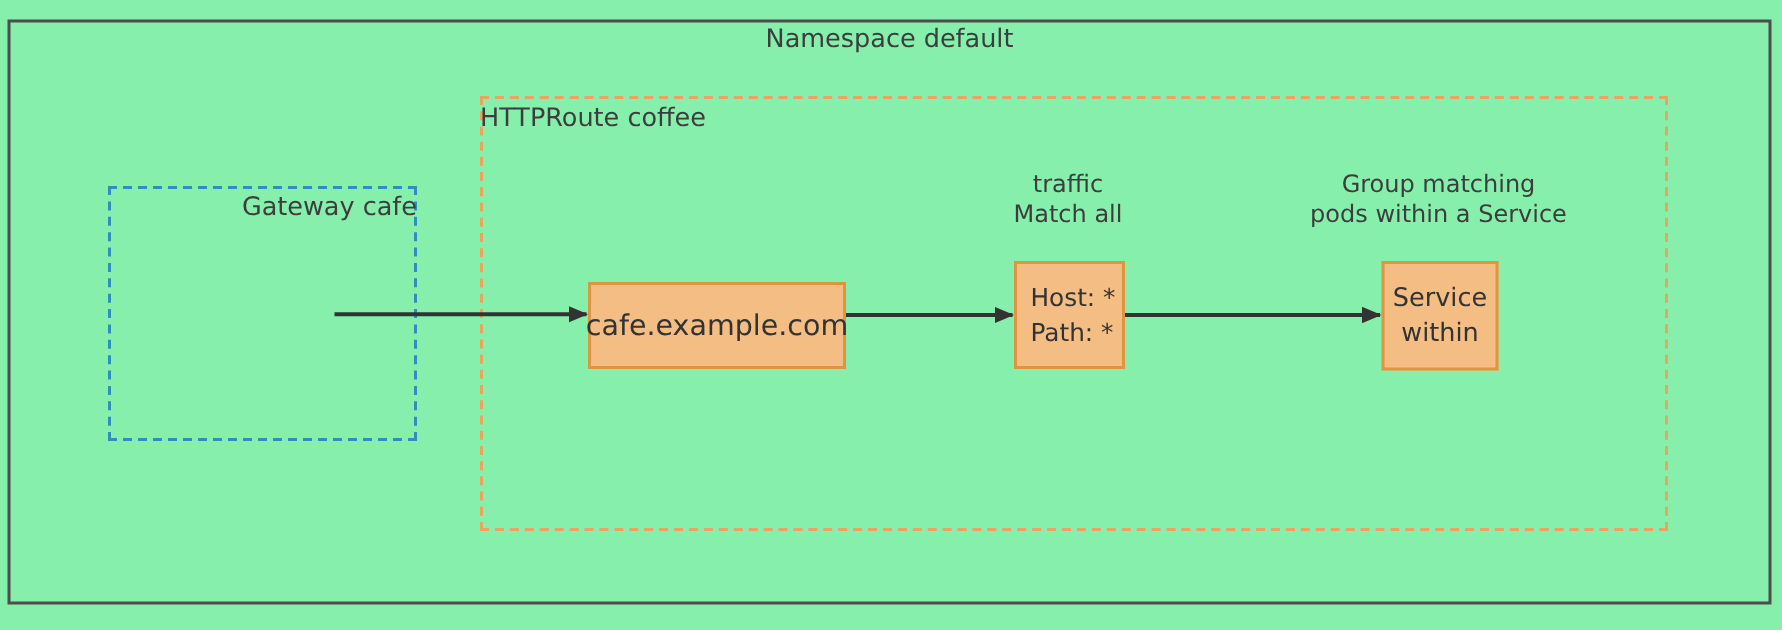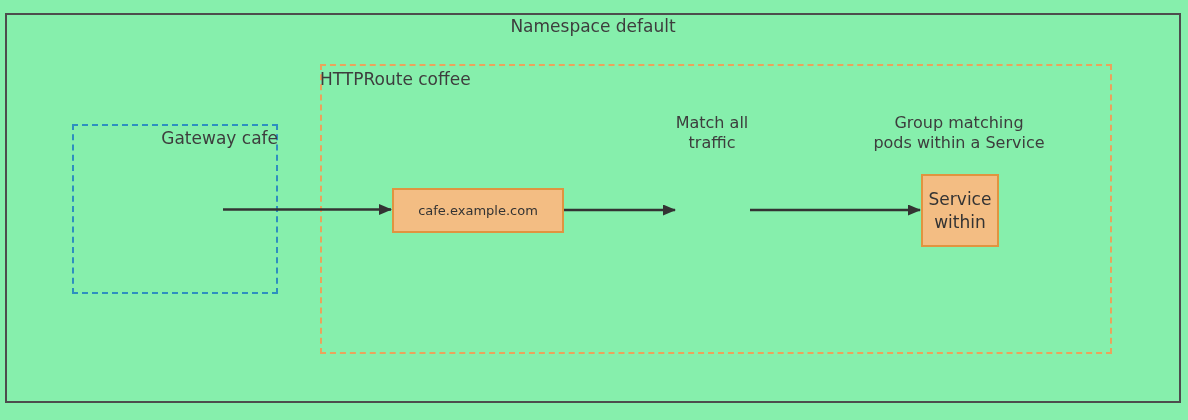--- a/index.html
+++ b/index.html
@@ -74,22 +74,22 @@
   .node-orange {
     background: #f3bd83;
     border: 2px solid #e09440;
   }
   .http80-box {
     left: 131px; top: 185px;
     width: 92px; height: 47px;
   }
   .hostname-box {
     left: 392px; top: 188px;
-    width: 172px; height: 45px;
-    font-size: 13px;
+    width: 172px; height: 58px;
+    font-size: 19px;
   }
   .match-box {
     left: 676px; top: 174px;
     width: 74px; height: 72px;
     flex-direction: column;
     align-items: flex-start;
     padding-left: 9px;
     line-height: 23px;
     font-size: 16.5px;
     text-align: left;
@@ -128,33 +128,37 @@
   <div class="abs outer-box"></div>
   <div class="abs namespace-label">Namespace default</div>
 
   <div class="abs gateway-box"></div>
   <div class="abs gateway-label">Gateway cafe</div>
 
   <div class="abs httproute-box"></div>
   <div class="abs httproute-label">HTTPRoute coffee</div>
 
   <div class="abs annotation match-annotation">
+    <span>traffic</span>
     <span>Match all</span>
-    <span>traffic</span>
   </div>
   <div class="abs annotation group-annotation">
     <span>Group matching</span>
     <span>pods within a Service</span>
   </div>
 
 
   <div class="abs node node-orange hostname-box">
     <span>cafe.example.com</span>
   </div>
 
+  <div class="abs node node-orange match-box">
+    <span>Host: *</span>
+    <span>Path: *</span>
+  </div>
 
   <div class="abs node node-orange service-box">
     <span>Service</span>
     <span>within</span>
   </div>
 
   <svg class="arrows" viewBox="0 0 1188 420" xmlns="http://www.w3.org/2000/svg">
     <defs>
       <marker id="arrowhead" markerWidth="13" markerHeight="11" refX="12" refY="5.5" orient="auto" markerUnits="userSpaceOnUse">
         <path d="M0,0 L13,5.5 L0,11 Z" fill="#333333"></path>

